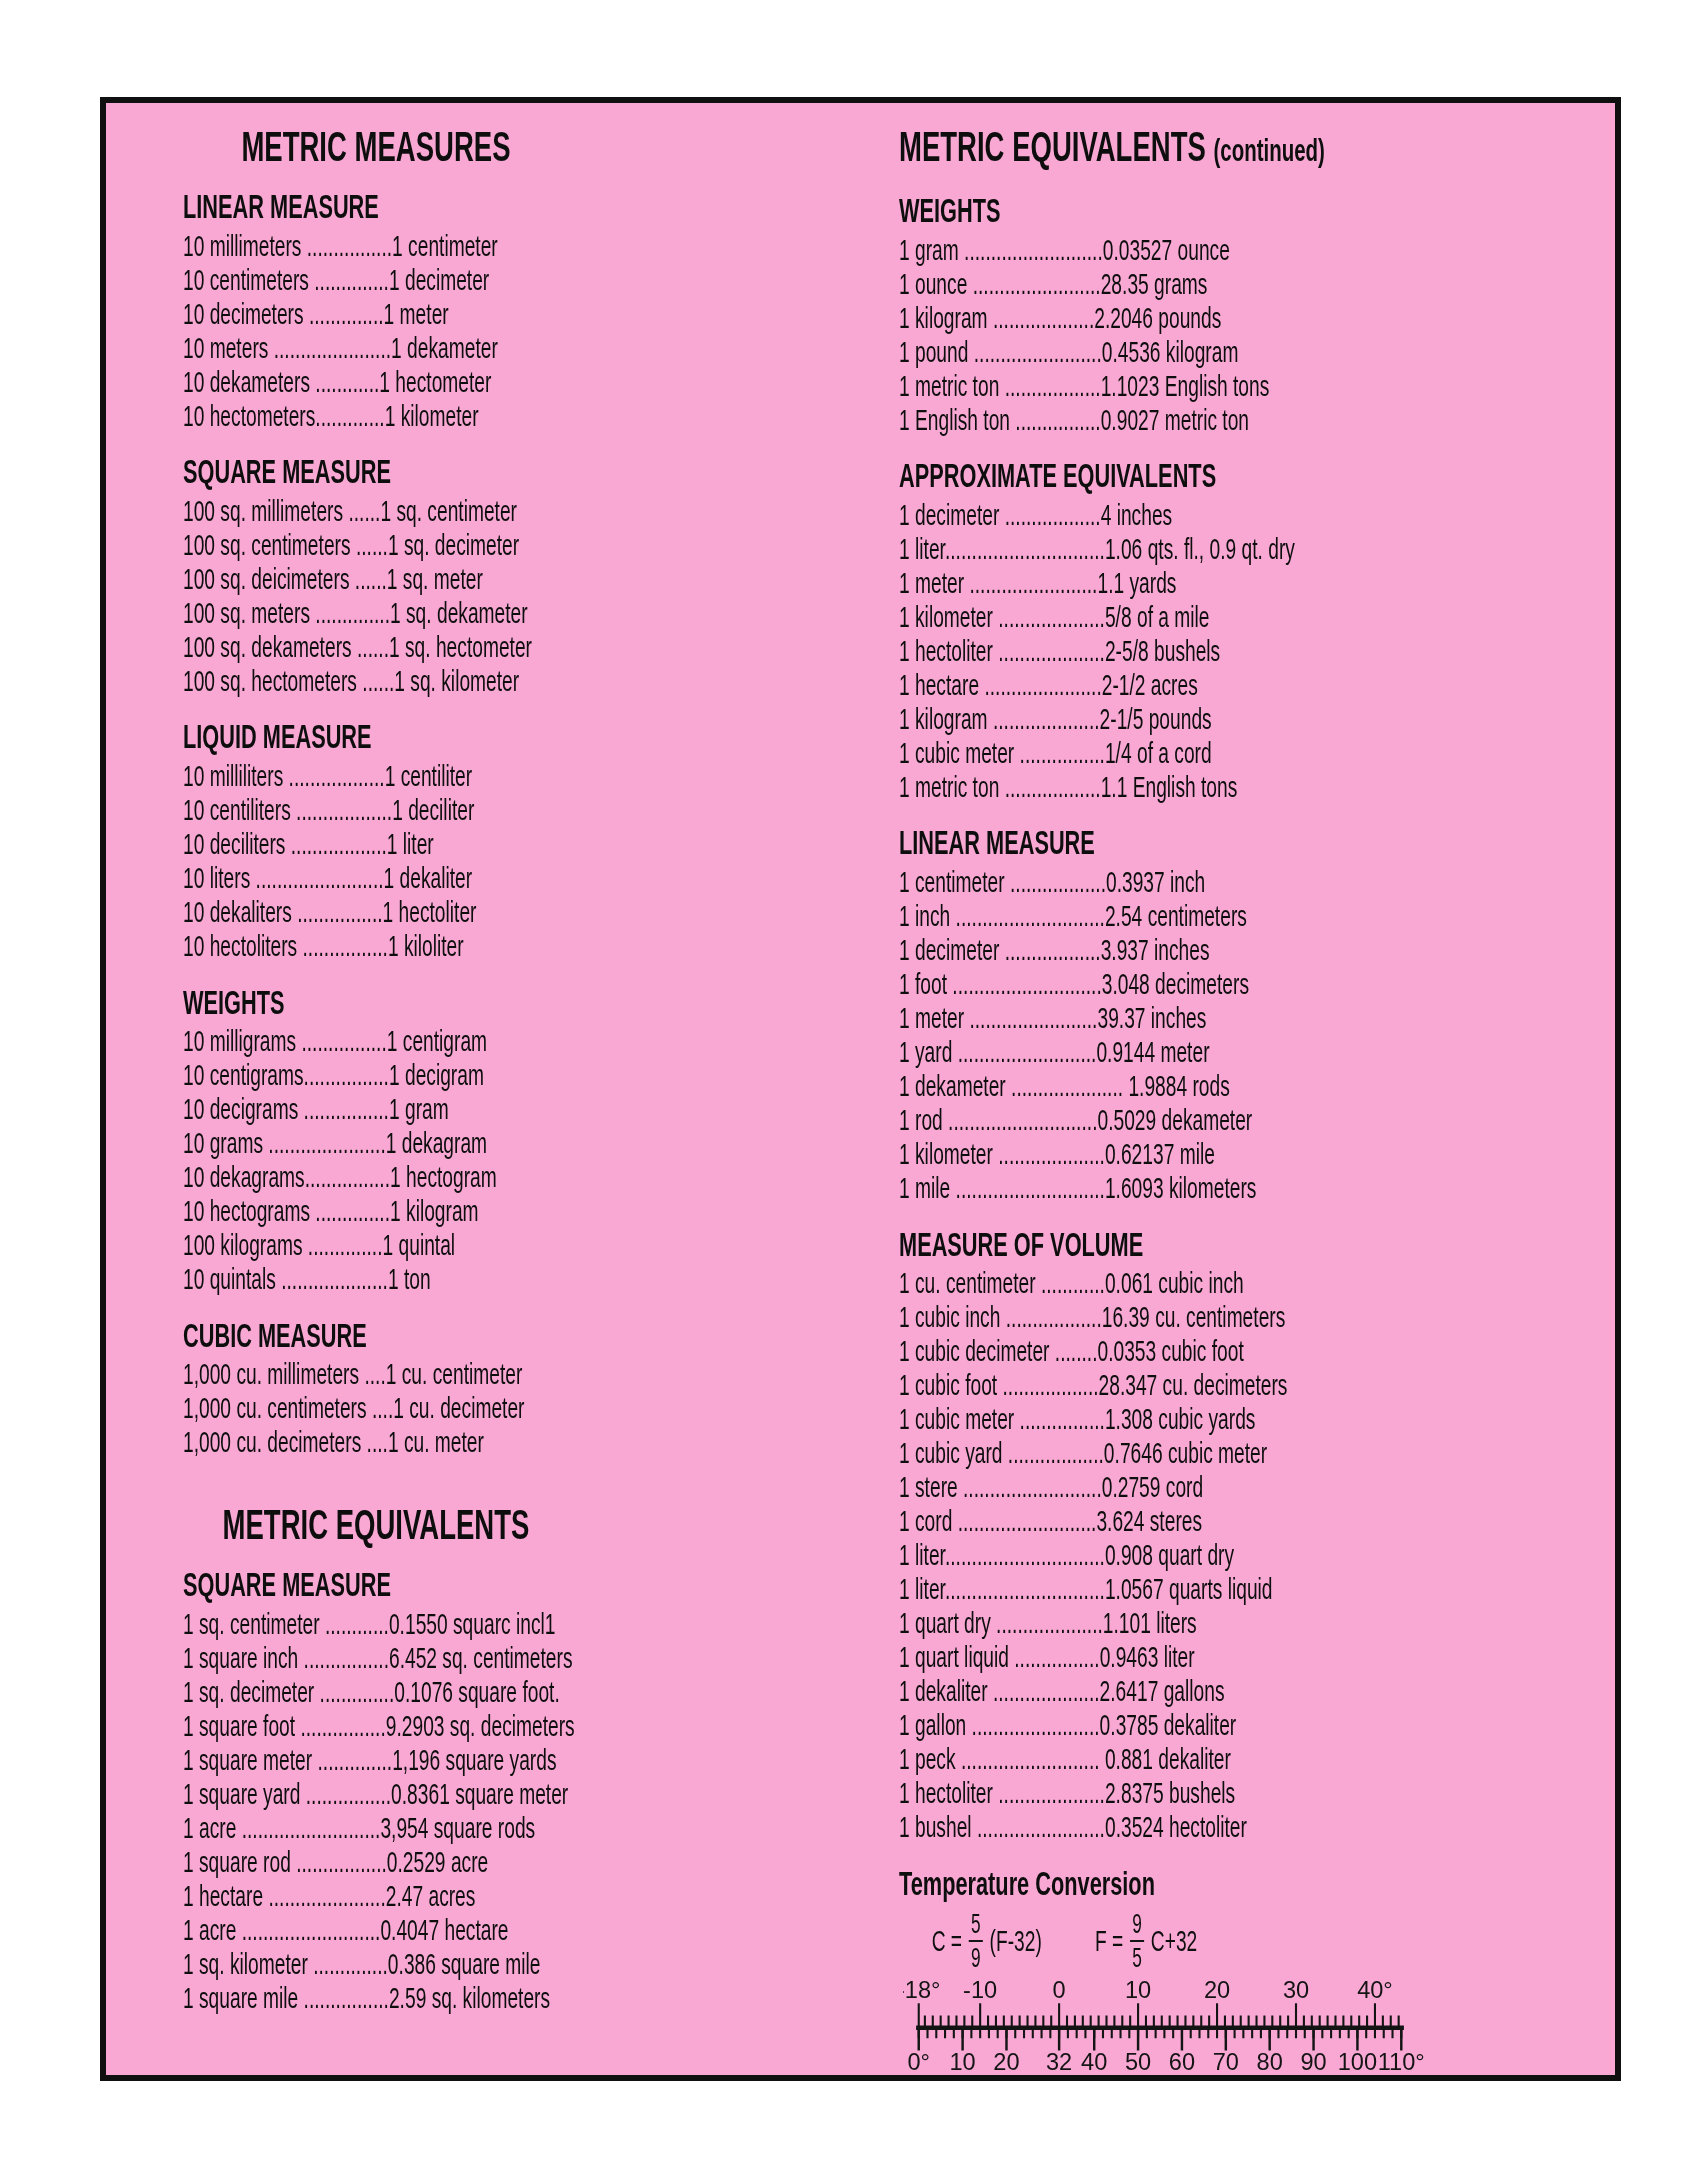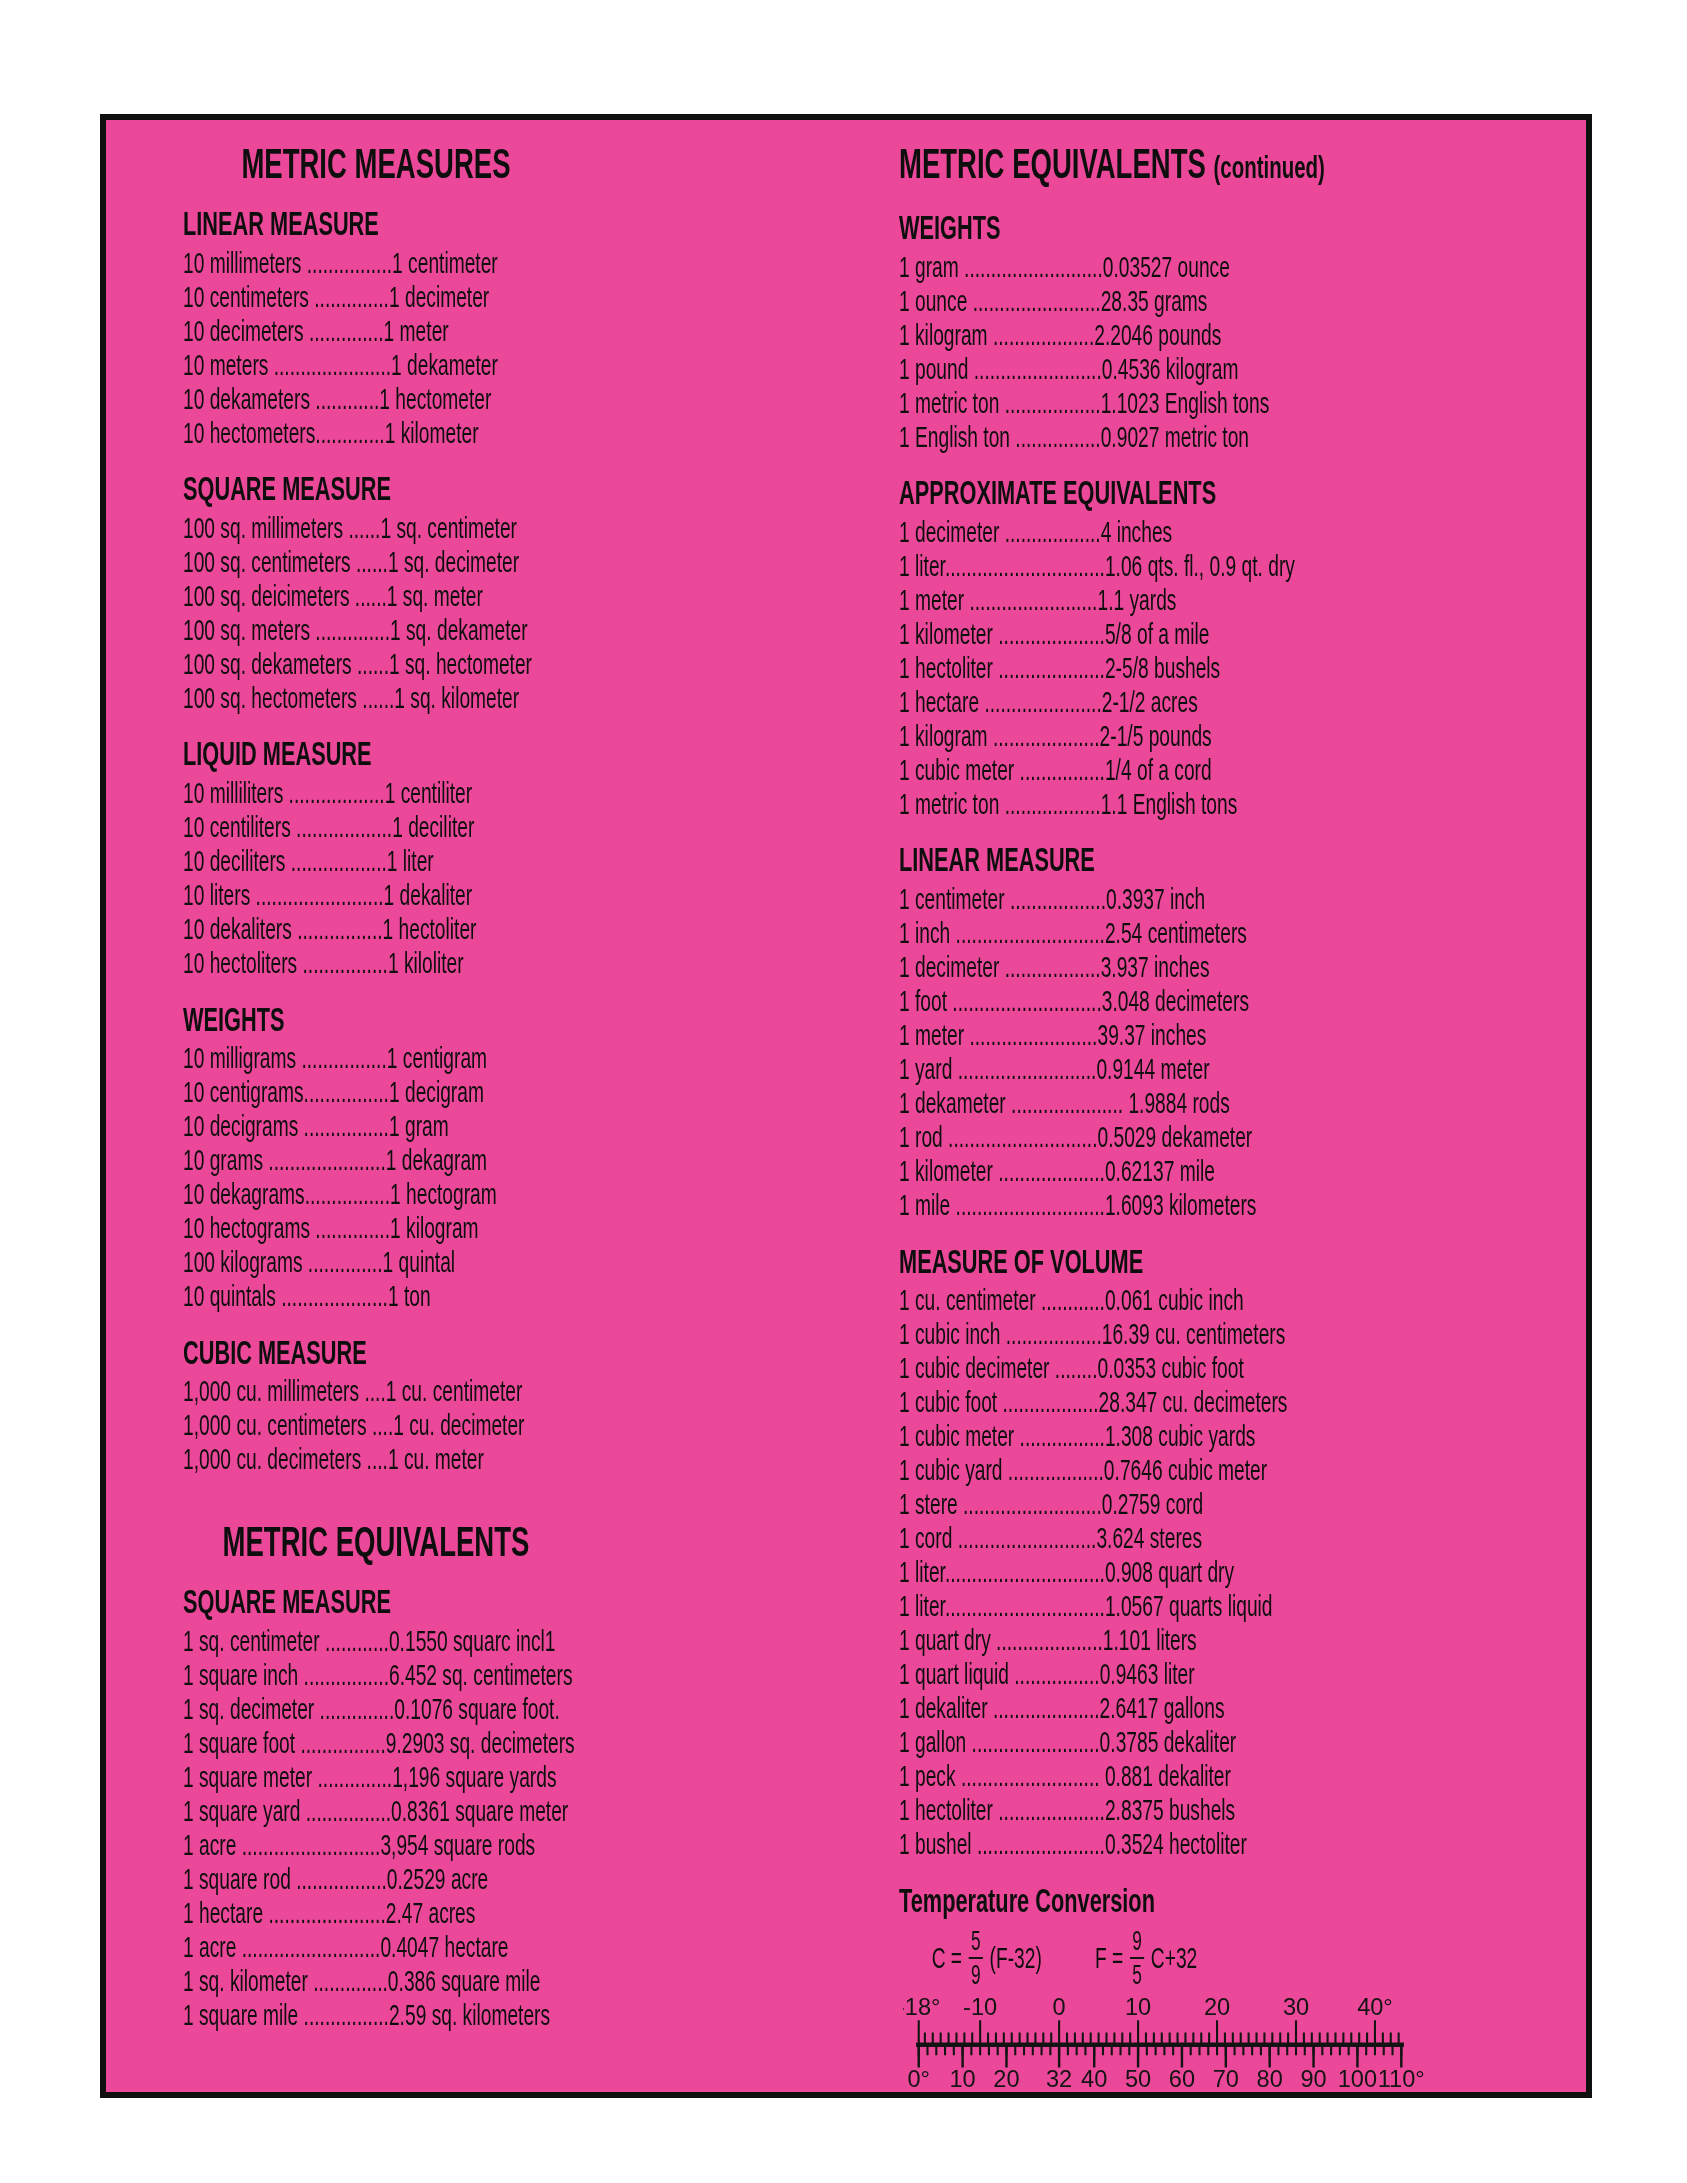--- a/index.html
+++ b/index.html
@@ -2,22 +2,22 @@
 <html style="font-size:14px"><head>
 <meta charset="utf-8">
 <style>
   html,body{margin:0;padding:0;background:#ffffff;}
   body{
     width:1687px;height:2184px;position:relative;
     font-family:"Liberation Sans", sans-serif;color:#0e0e0e;
     -webkit-font-smoothing:antialiased;
   }
   .frame{
-    position:absolute;left:100px;top:114px;width:1480px;height:1972px;
-    border:6.1px solid #101010;background:#ec4899;overflow:hidden;
+    position:absolute;left:100px;top:97px;width:1480px;height:1972px;
+    border:6.1px solid #101010;background:#f9a8d4;overflow:hidden;padding-left:29px;
   }
   
   .col{
     position:absolute;top:19px;
     transform:scaleX(0.64);transform-origin:top left;
     white-space:nowrap;
   }
   .col-left{left:77px;width:603px;}
   .col-right{left:793px;width:664px;}
 

